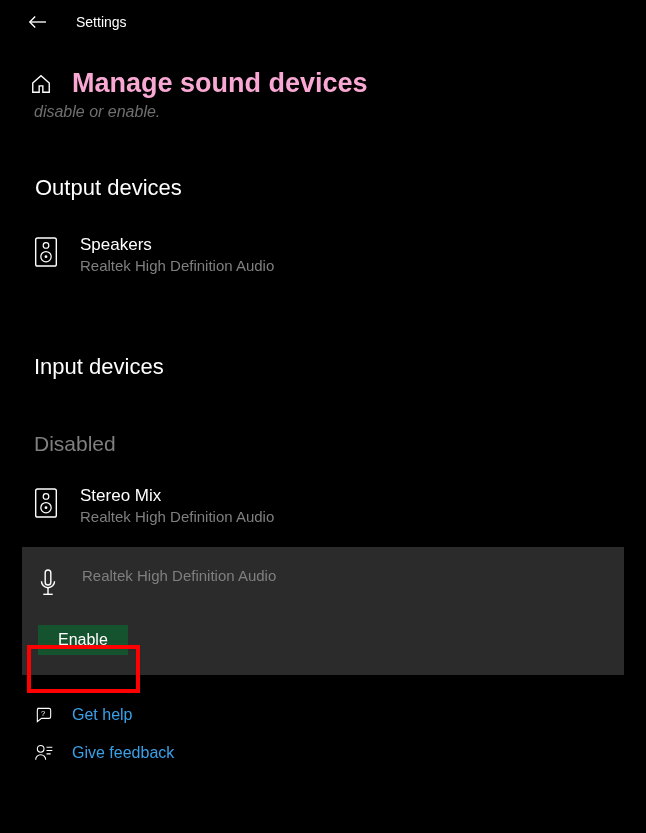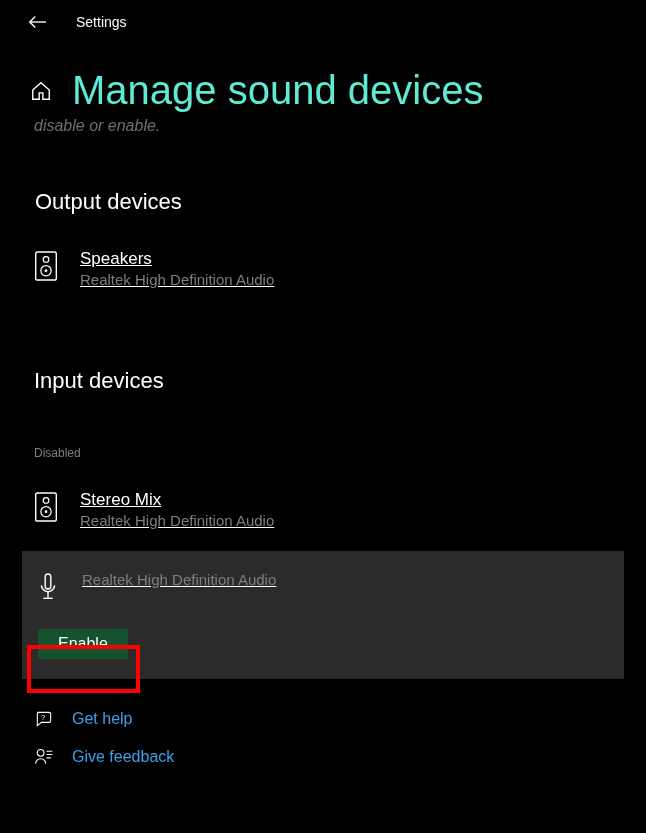--- a/index.html
+++ b/index.html
@@ -33,52 +33,51 @@
       display: flex;
       align-items: center;
       gap: 20px;
       padding: 24px 30px 0 30px;
     }
     .home-icon {
       width: 22px;
       height: 22px;
     }
     .page-title {
-      font-size: 40px;
-      font-weight: 400;
-      color: #5eead4;
+      font-size: 27px;
+      font-weight: 700;
+      color: #f9a8d4;
     }
     .truncated-text {
       color: #6f6f6f;
       font-size: 16px;
       padding: 4px 34px 0 34px;
       font-style: italic;
     }
     .section-heading {
       font-size: 22px;
       font-weight: 400;
       color: #ffffff;
       padding: 0 34px;
     }
     .section-heading.output-h { margin-top: 54px; padding-left: 35px; }
     .section-heading.input-h { margin-top: 80px; }
     .subheading {
-      font-size: 12px;
+      font-size: 21px;
       color: #7f7f7f;
       padding: 0 34px;
       margin-top: 52px;
     }
     .device-row {
       display: flex;
       align-items: flex-start;
       gap: 22px;
       padding: 0 34px;
       margin-top: 34px;
       cursor: default;
-      text-decoration: underline;
     }
     .device-icon {
       width: 24px;
       height: 30px;
       flex-shrink: 0;
       margin-top: 2px;
     }
     .device-texts {
       display: flex;
       flex-direction: column;

